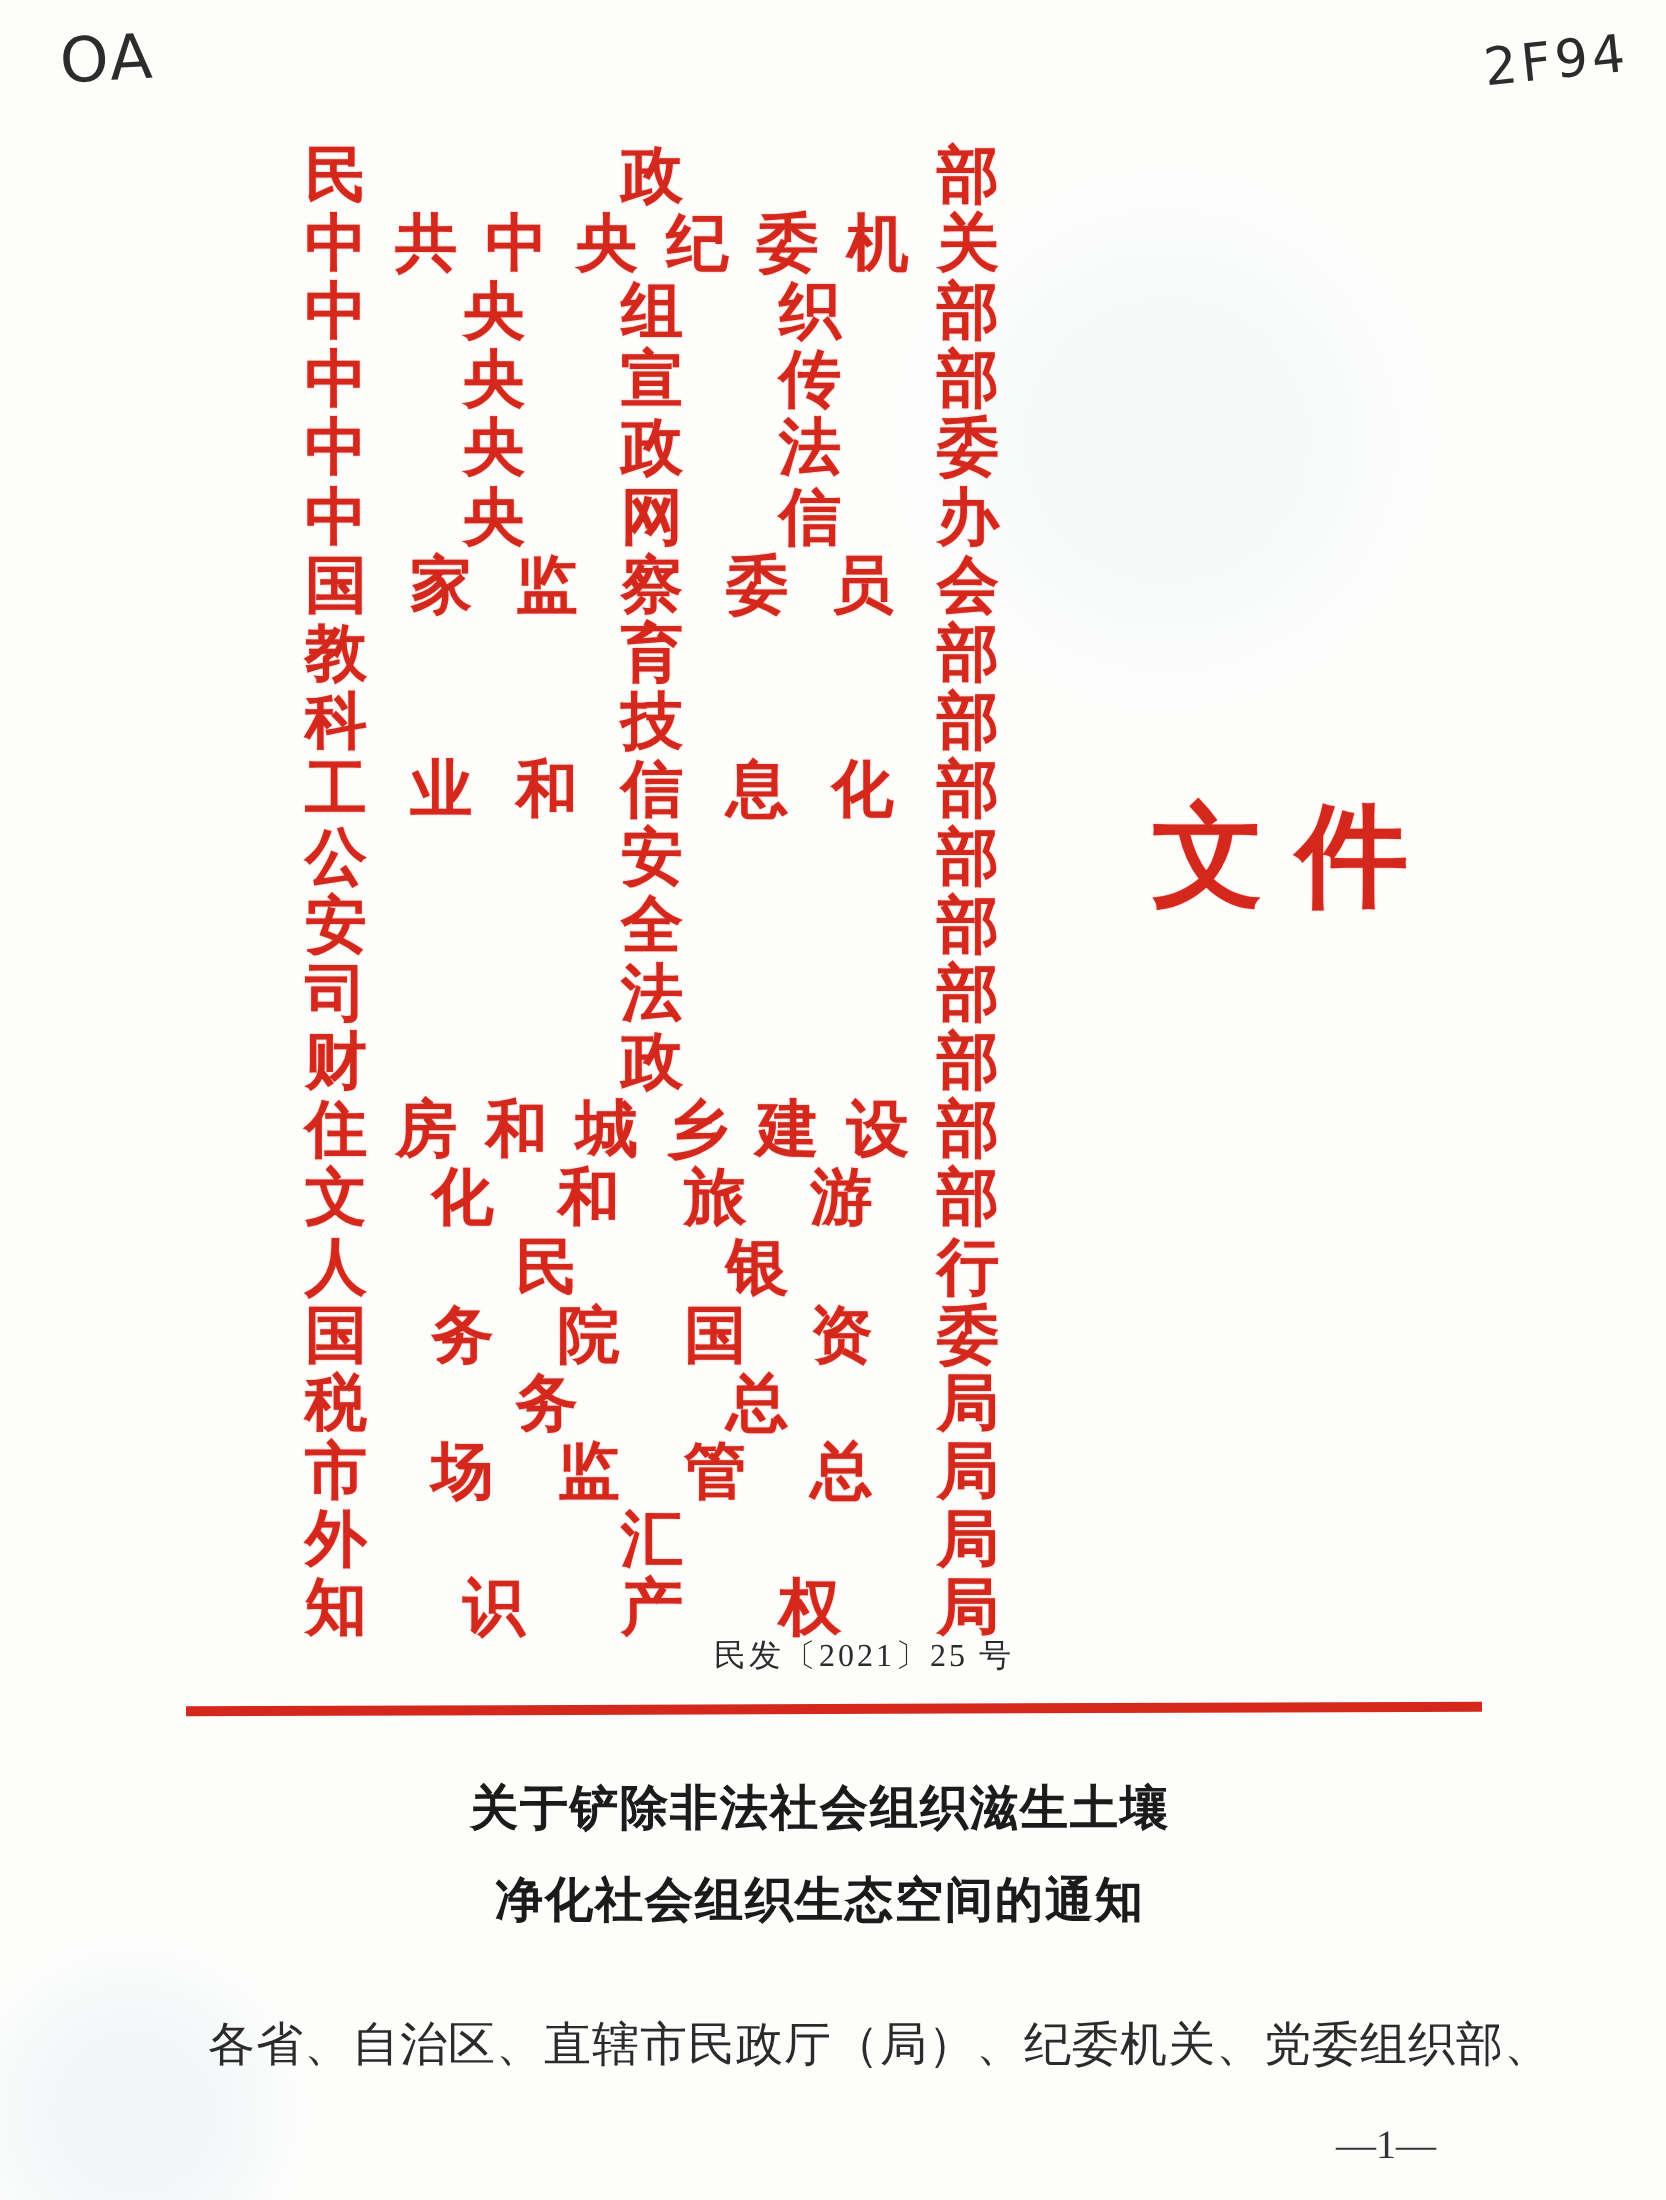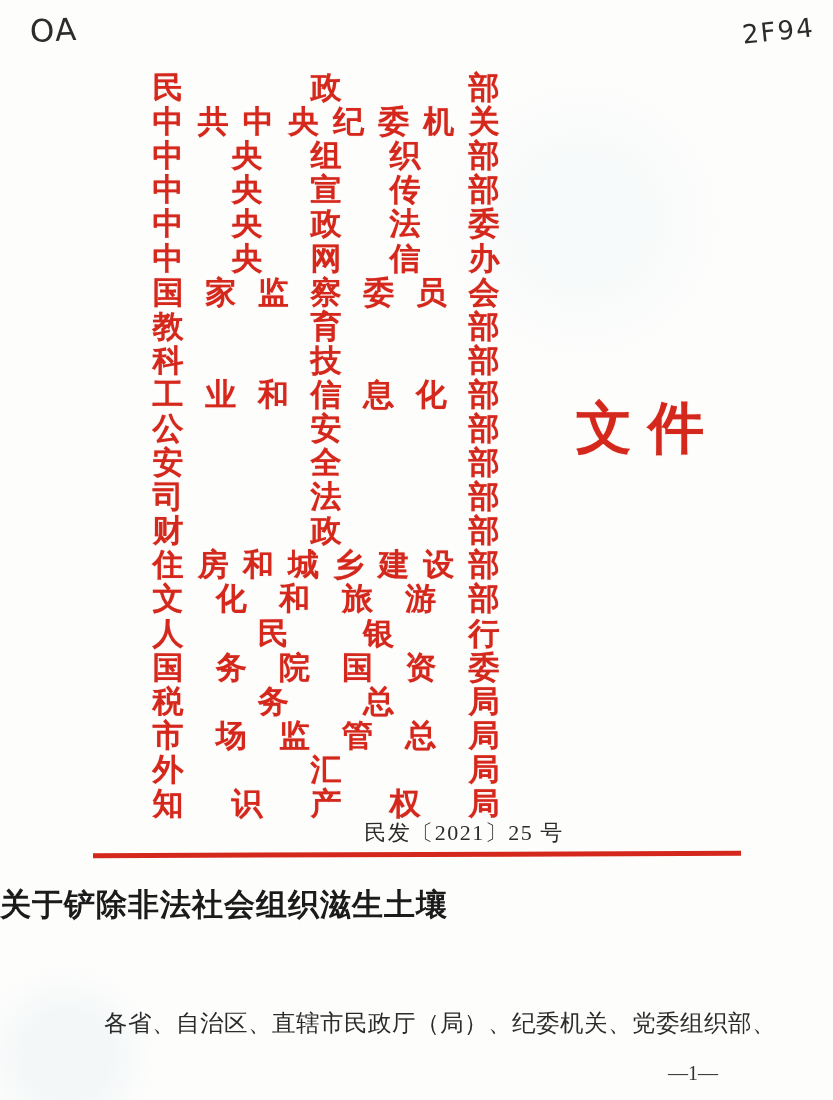--- a/index.html
+++ b/index.html
@@ -53,40 +53,40 @@
     font-size: 56px;
     font-weight: 700;
     color: var(--red);
     letter-spacing: 16px;
     white-space: nowrap;
     text-shadow: 0 0 1px rgba(214,40,28,0.45);
     text-align: right;
   }
   .doc-number {
     position: absolute;
-    left: 464px; top: 818px;
+    left: 432px; top: 818px;
     transform: translateX(-50%);
-    font-size: 22px;
+    font-size: 16px;
     color: #2b2b2b;
     letter-spacing: 1.5px;
     white-space: nowrap;
   }
   .red-rule {
     position: absolute;
     left: 93px; top: 852px;
     width: 648px; height: 5px;
     background: var(--red);
     transform: rotate(-0.2deg);
   }
   .title {
     position: absolute;
     left: 0; top: 882px;
     width: 820px;
-    text-align: left;
-    font-size: 31px;
+    text-align: center;
+    font-size: 24px;
     line-height: 46px;
     font-weight: 700;
     color: #1b1b1b;
     letter-spacing: 1px;
   }
   .body-text {
     position: absolute;
     left: 104px; top: 1008px;
     width: 680px;
     font-size: 23.5px;
@@ -267,19 +267,20 @@
     </div>
 
   <div class="doc-word">文件</div>
 
   <div class="doc-number">民发〔2021〕25 号</div>
 
   <div class="red-rule"></div>
 
   <div class="title">
     <div>关于铲除非法社会组织滋生土壤</div>
+    <div>净化社会组织生态空间的通知</div>
   </div>
 
   <div class="body-text">各省、自治区、直辖市民政厅（局）、纪委机关、党委组织部、</div>
 
   <div class="page-number">—1—</div>
 
 </div>
 
 </body></html>

